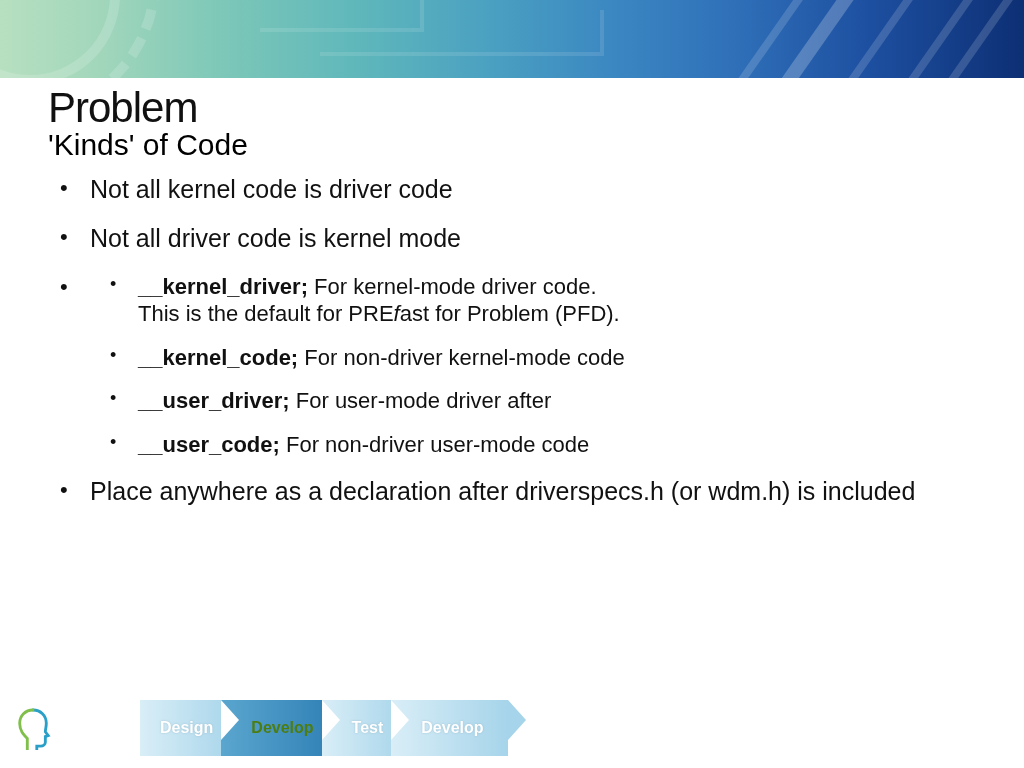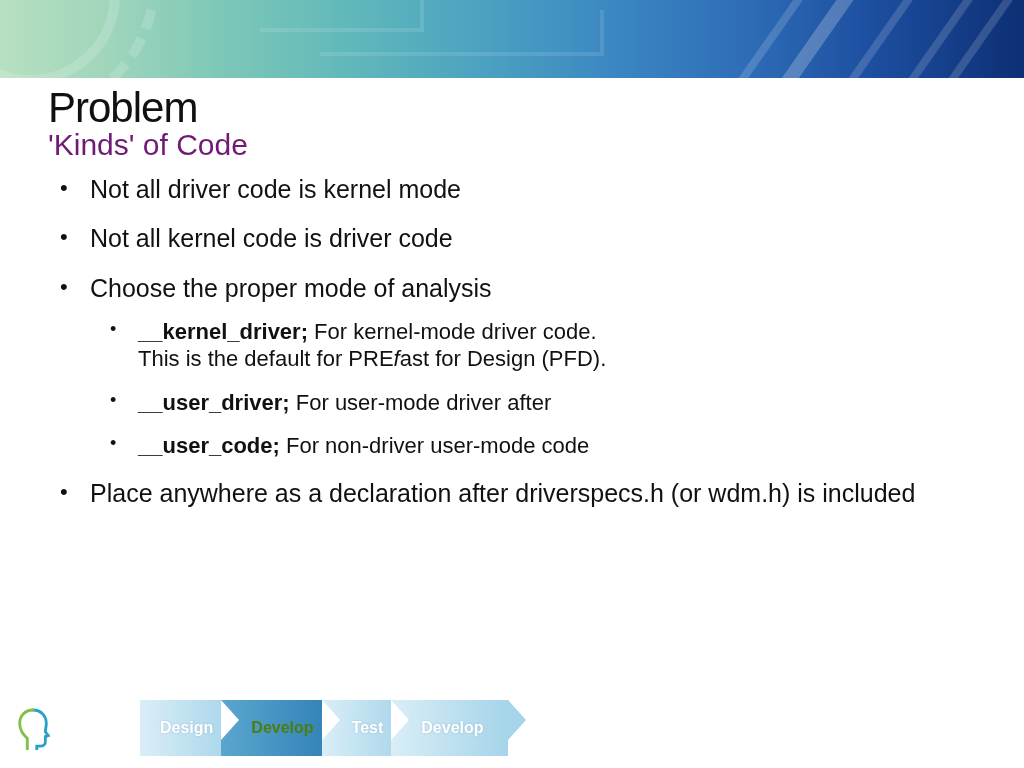--- a/index.html
+++ b/index.html
@@ -63,21 +63,21 @@
   }
   h1.title {
     font-size: 42px;
     font-weight: 400;
     color: #111;
     letter-spacing: -1px;
   }
   h2.subtitle {
     font-size: 30px;
     font-weight: 400;
-    color: #701a75;
+    color: #000000;
     margin-top: -4px;
     margin-bottom: 12px;
   }
   ul.outer {
     list-style: none;
     font-size: 25px;
     color: #111;
     line-height: 1.25;
   }
   ul.outer > li {
@@ -195,28 +195,30 @@
         <div class="diag d5"></div>
     </div>
   </div>
 </div>
 
 <div class="content">
   <h1 class="title">Problem</h1>
   <h2 class="subtitle">'Kinds' of Code</h2>
 
   <ul class="outer">
+    <li>Not all kernel code is driver code</li>
     <li>Not all driver code is kernel mode</li>
-    <li>Not all kernel code is driver code</li>
     <li>
-      <span>Choose the proper mode of analysis</span>
       <ul class="inner">
         <li>
           <span class="b">__kernel_driver;</span><span> For kernel-mode driver code.</span><br>
-          <span>This is the default for PRE</span><span class="it">f</span><span>ast for Design (PFD).</span>
+          <span>This is the default for PRE</span><span class="it">f</span><span>ast for Problem (PFD).</span>
+        </li>
+        <li>
+          <span class="b">__kernel_code;</span><span> For non-driver kernel-mode code</span>
         </li>
         <li>
           <span class="b">__user_driver;</span><span> For user-mode driver after</span>
         </li>
         <li>
           <span class="b">__user_code;</span><span> For non-driver user-mode code</span>
         </li>
       </ul>
     </li>
     <li>Place anywhere as a declaration after driverspecs.h (or wdm.h) is included</li>

